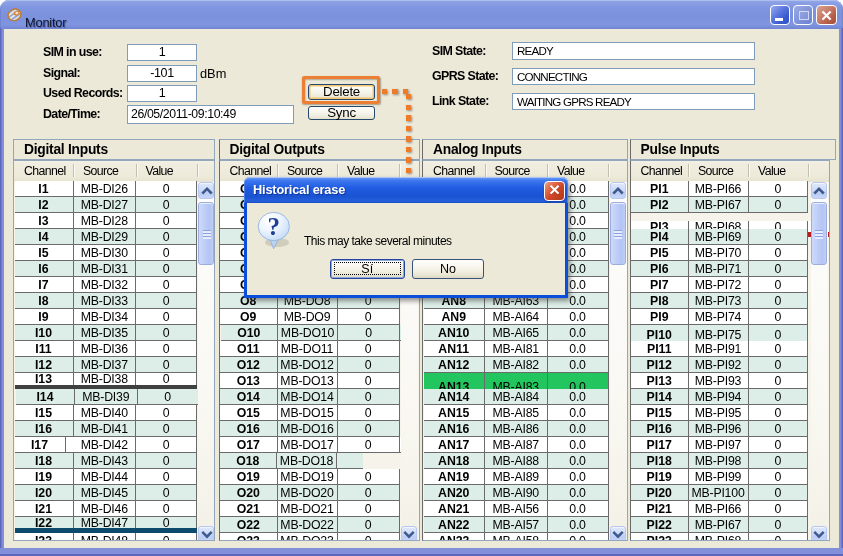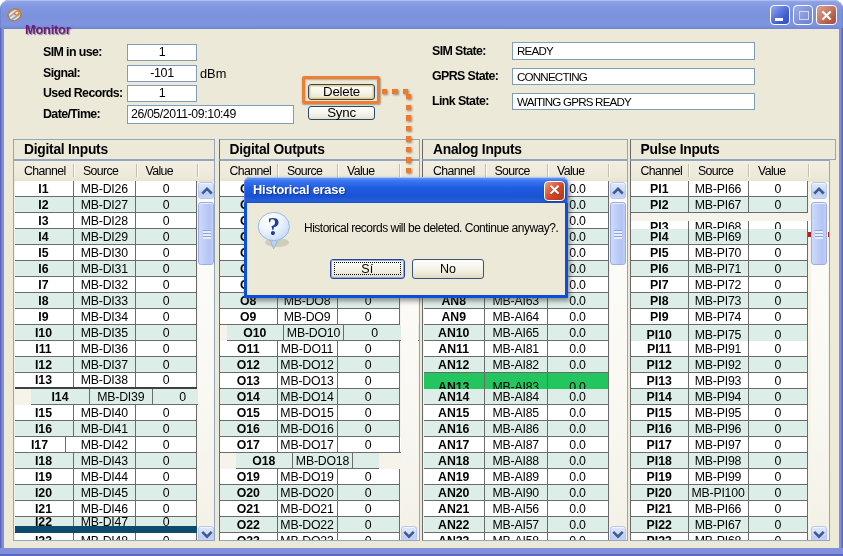--- a/index.html
+++ b/index.html
@@ -6,21 +6,21 @@
  font-family:"Liberation Sans",sans-serif;}
 .abs{position:absolute}
 
 #titlebar{left:0;top:0;width:843px;height:30px;border-radius:9px 9px 0 0;
  background:linear-gradient(180deg,#95a9e6 0%,#8ba0e4 8%,#8196e0 25%,#7b91dd 55%,#8095df 82%,#7488d6 94%,#6579cb 100%);
  box-shadow:inset 0 1px 0 #aebfef, inset 1px 0 0 #7385cf, inset -1px 0 0 #7385cf;}
 #lbord{left:0;top:28px;width:4px;height:521px;background:#8290da;box-shadow:inset 1.5px 0 0 #5d66bd}
 #rbord{left:838.5px;top:28px;width:4.5px;height:521px;background:#8290da;box-shadow:inset -1.5px 0 0 #5d66bd}
 #bbord{left:0;top:548px;width:843px;height:8px;background:#8290da;box-shadow:inset 0 -2px 0 #5d66bd}
 #client{left:4px;top:29px;width:835px;height:520px;background:#ece9d8}
-#wtitle{left:25px;top:22px;color:#701a75;font-size:12.8px;font-weight:bold;letter-spacing:-0.2px;
+#wtitle{left:25px;top:15px;color:#0f172a;font-size:12.8px;font-weight:normal;letter-spacing:-0.2px;
  text-shadow:1px 1px 1px rgba(40,50,120,0.55)}
 .capbtn{top:5px;width:20px;height:20px;border-radius:4px;border:1px solid #fff}
 #btnmin{left:770px;background:linear-gradient(135deg,#98aaf0 0%,#5e7ae0 40%,#3b5bd0 70%,#3052c8 100%)}
 #btnmin .dash{position:absolute;left:4px;top:12px;width:8px;height:3px;background:#fff}
 #btnmax{left:793px;background:linear-gradient(135deg,#9dace4 0%,#7e92db 55%,#6a80d2 100%)}
 #btnmax .sq{position:absolute;left:4.5px;top:4.5px;width:10px;height:9px;border:1.8px solid rgba(225,232,250,0.8);background:rgba(255,255,255,0.08)}
 #btnclose{left:816px;width:21px;background:linear-gradient(135deg,#d8a294 0%,#c97f6d 40%,#b35b44 75%,#a8503a 100%)}
 #btnclose .x{position:absolute;left:0;top:0.5px;width:100%;text-align:center;color:#fff;font-size:15px;font-weight:bold;line-height:18px}
 
 .lbl{font-weight:bold;font-size:12.4px;letter-spacing:-0.6px;color:#000;white-space:nowrap}
@@ -192,26 +192,26 @@
 <div class="row" style="left:0.5px;top:180.0px;width:182.5px;height:16.0px;background:#fff;border-bottom:1px solid #6b6b6b">
 <div class="cell chan" style="left:0;width:59.0px">I11</div>
 <div class="cell" style="left:59.0px;width:62.5px">MB-DI36</div>
 <div class="cell" style="left:121.5px;width:61px">0</div>
 </div>
 <div class="row" style="left:0.5px;top:196.0px;width:182.5px;height:16.0px;background:#dceee7;border-bottom:1px solid #6b6b6b">
 <div class="cell chan" style="left:0;width:59.0px">I12</div>
 <div class="cell" style="left:59.0px;width:62.5px">MB-DI37</div>
 <div class="cell" style="left:121.5px;width:61px">0</div>
 </div>
-<div class="row" style="left:0.5px;top:212.0px;width:182.5px;height:16.0px;background:#fff;border-bottom:2px solid #404040">
+<div class="row" style="left:0.5px;top:212.0px;width:182.5px;height:16.0px;background:#fff;border-bottom:4px solid #404040">
 <div class="cell chan" style="left:0;width:59.0px">I13</div>
 <div class="cell" style="left:59.0px;width:62.5px">MB-DI38</div>
 <div class="cell" style="left:121.5px;width:61px">0</div>
 </div>
-<div class="row" style="left:17px;top:228.0px;width:182.5px;height:16.0px;background:#dceee7;border-bottom:1px solid #6b6b6b">
+<div class="row" style="left:2px;top:228.0px;width:182.5px;height:16.0px;background:#dceee7;border-bottom:1px solid #6b6b6b">
 <div class="cell chan" style="left:0;width:59.0px">I14</div>
 <div class="cell" style="left:59.0px;width:62.5px">MB-DI39</div>
 <div class="cell" style="left:121.5px;width:61px">0</div>
 </div>
 <div class="row" style="left:0.5px;top:244.0px;width:182.5px;height:16.0px;background:#fff;border-bottom:1px solid #6b6b6b">
 <div class="cell chan" style="left:0;width:59.0px">I15</div>
 <div class="cell" style="left:59.0px;width:62.5px">MB-DI40</div>
 <div class="cell" style="left:121.5px;width:61px">0</div>
 </div>
 <div class="row" style="left:0.5px;top:260.0px;width:182.5px;height:16.0px;background:#dceee7;border-bottom:1px solid #6b6b6b">
@@ -237,21 +237,21 @@
 <div class="row" style="left:0.5px;top:324.0px;width:182.5px;height:16.0px;background:#dceee7;border-bottom:1px solid #6b6b6b">
 <div class="cell chan" style="left:0;width:59.0px">I20</div>
 <div class="cell" style="left:59.0px;width:62.5px">MB-DI45</div>
 <div class="cell" style="left:121.5px;width:61px">0</div>
 </div>
 <div class="row" style="left:0.5px;top:340.0px;width:182.5px;height:16.0px;background:#fff;border-bottom:1px solid #6b6b6b">
 <div class="cell chan" style="left:0;width:59.0px">I21</div>
 <div class="cell" style="left:59.0px;width:62.5px">MB-DI46</div>
 <div class="cell" style="left:121.5px;width:61px">0</div>
 </div>
-<div class="row" style="left:0.5px;top:356.0px;width:182.5px;height:16.0px;background:#dceee7;border-bottom:7px solid #0c4a6e">
+<div class="row" style="left:0.5px;top:356.0px;width:182.5px;height:16.0px;background:#dceee7;border-bottom:5px solid #0c4a6e">
 <div class="cell chan" style="left:0;width:59.0px">I22</div>
 <div class="cell" style="left:59.0px;width:62.5px">MB-DI47</div>
 <div class="cell" style="left:121.5px;width:61px">0</div>
 </div>
 <div class="row" style="left:0.5px;top:372.0px;width:182.5px;height:16.0px;background:#fff;border-bottom:1px solid #6b6b6b">
 <div class="cell chan" style="left:0;width:59.0px">I23</div>
 <div class="cell" style="left:59.0px;width:62.5px">MB-DI48</div>
 <div class="cell" style="left:121.5px;width:61px">0</div>
 </div>
 <div class="strack" style="left:184px;top:20.5px;height:360.5px"></div>
@@ -316,21 +316,21 @@
 <div class="row" style="left:0.5px;top:132.0px;width:179.5px;height:16.0px;background:#dceee7;border-bottom:1px solid #6b6b6b">
 <div class="cell chan" style="left:0;width:57.5px">O8</div>
 <div class="cell" style="left:57.5px;width:60.0px">MB-DO8</div>
 <div class="cell" style="left:117.5px;width:62.0px">0</div>
 </div>
 <div class="row" style="left:0.5px;top:148.0px;width:179.5px;height:16.0px;background:#fff;border-bottom:1px solid #6b6b6b">
 <div class="cell chan" style="left:0;width:57.5px">O9</div>
 <div class="cell" style="left:57.5px;width:60.0px">MB-DO9</div>
 <div class="cell" style="left:117.5px;width:62.0px">0</div>
 </div>
-<div class="row" style="left:7px;top:164.0px;width:197px;height:16.0px;background:#dceee7;border-bottom:1px solid #6b6b6b">
+<div class="row" style="left:1px;top:164.0px;width:197px;height:16.0px;background:#dceee7;border-bottom:1px solid #6b6b6b">
 <div class="cell chan" style="left:0;width:57.5px">O10</div>
 <div class="cell" style="left:57.5px;width:60.0px">MB-DO10</div>
 <div class="cell" style="left:117.5px;width:62.0px">0</div>
 </div>
 <div class="row" style="left:0.5px;top:180.0px;width:179.5px;height:16.0px;background:#fff;border-bottom:1px solid #6b6b6b">
 <div class="cell chan" style="left:0;width:57.5px">O11</div>
 <div class="cell" style="left:57.5px;width:60.0px">MB-DO11</div>
 <div class="cell" style="left:117.5px;width:62.0px">0</div>
 </div>
 <div class="row" style="left:0.5px;top:196.0px;width:179.5px;height:16.0px;background:#dceee7;border-bottom:1px solid #6b6b6b">
@@ -356,21 +356,21 @@
 <div class="row" style="left:0.5px;top:260.0px;width:179.5px;height:16.0px;background:#dceee7;border-bottom:1px solid #6b6b6b">
 <div class="cell chan" style="left:0;width:57.5px">O16</div>
 <div class="cell" style="left:57.5px;width:60.0px">MB-DO16</div>
 <div class="cell" style="left:117.5px;width:62.0px">0</div>
 </div>
 <div class="row" style="left:0.5px;top:276.0px;width:194px;height:16.0px;background:#fff;border-bottom:1px solid #6b6b6b">
 <div class="cell chan" style="left:0;width:57.5px">O17</div>
 <div class="cell" style="left:57.5px;width:60.0px">MB-DO17</div>
 <div class="cell" style="left:117.5px;width:62.0px">0</div>
 </div>
-<div class="row" style="left:16px;top:292.0px;width:143px;height:16.0px;background:#dceee7;border-bottom:1px solid #6b6b6b">
+<div class="row" style="left:0;top:292.0px;width:143px;height:16.0px;background:#dceee7;border-bottom:1px solid #6b6b6b">
 <div class="cell chan" style="left:0;width:57.5px">O18</div>
 <div class="cell" style="left:57.5px;width:60.0px">MB-DO18</div>
 <div class="cell" style="left:117.5px;width:62.0px">0</div>
 </div>
 <div class="row" style="left:0.5px;top:308.0px;width:179.5px;height:16.0px;background:#fff;border-bottom:1px solid #6b6b6b">
 <div class="cell chan" style="left:0;width:57.5px">O19</div>
 <div class="cell" style="left:57.5px;width:60.0px">MB-DO19</div>
 <div class="cell" style="left:117.5px;width:62.0px">0</div>
 </div>
 <div class="row" style="left:0.5px;top:324.0px;width:179.5px;height:16.0px;background:#dceee7;border-bottom:1px solid #6b6b6b">
@@ -700,16 +700,16 @@
             <stop offset="40%" stop-color="#eef5fe"></stop>
 <stop offset="75%" stop-color="#cfe2f9"></stop>
             <stop offset="100%" stop-color="#b0ccf2"></stop>
 </radialGradient>
 </defs>
 <ellipse cx="21" cy="31.5" rx="12" ry="4.6" fill="rgba(125,122,108,0.25)"></ellipse>
 <path d="M14 28.6 L17.6 37.8 L22.3 28.2 Z" fill="#bcd4f4" stroke="#8dabd8" stroke-width="0.8"></path>
 <ellipse cx="17.8" cy="15.5" rx="15.6" ry="14.2" fill="url(#qg)" stroke="#93b3dc" stroke-width="0.9"></ellipse>
 <text x="17.8" y="23.8" text-anchor="middle" font-family="Liberation Serif,serif" font-size="25px" font-weight="bold" fill="#1e3f94">?</text>
 </svg>
-<div class="dtext" style="left:57px;top:18px">Historical records will be deleted. Continue anyway?.</div>
+<div class="dtext" style="left:57px;top:31px">This may take several minutes</div>
 <div class="dbtn" style="left:83px;width:74.5px;border-color:#2647a0;box-shadow:inset 0 0 0 1px #8fa8d8"><div style="position:absolute;left:2.5px;top:2.5px;right:2.5px;bottom:2.5px;border:1px dotted #000;border-radius:1px"></div>Sí</div>
 <div class="dbtn" style="left:165px;width:72px">No</div>
 </div>
   </div>
 </body></html>

